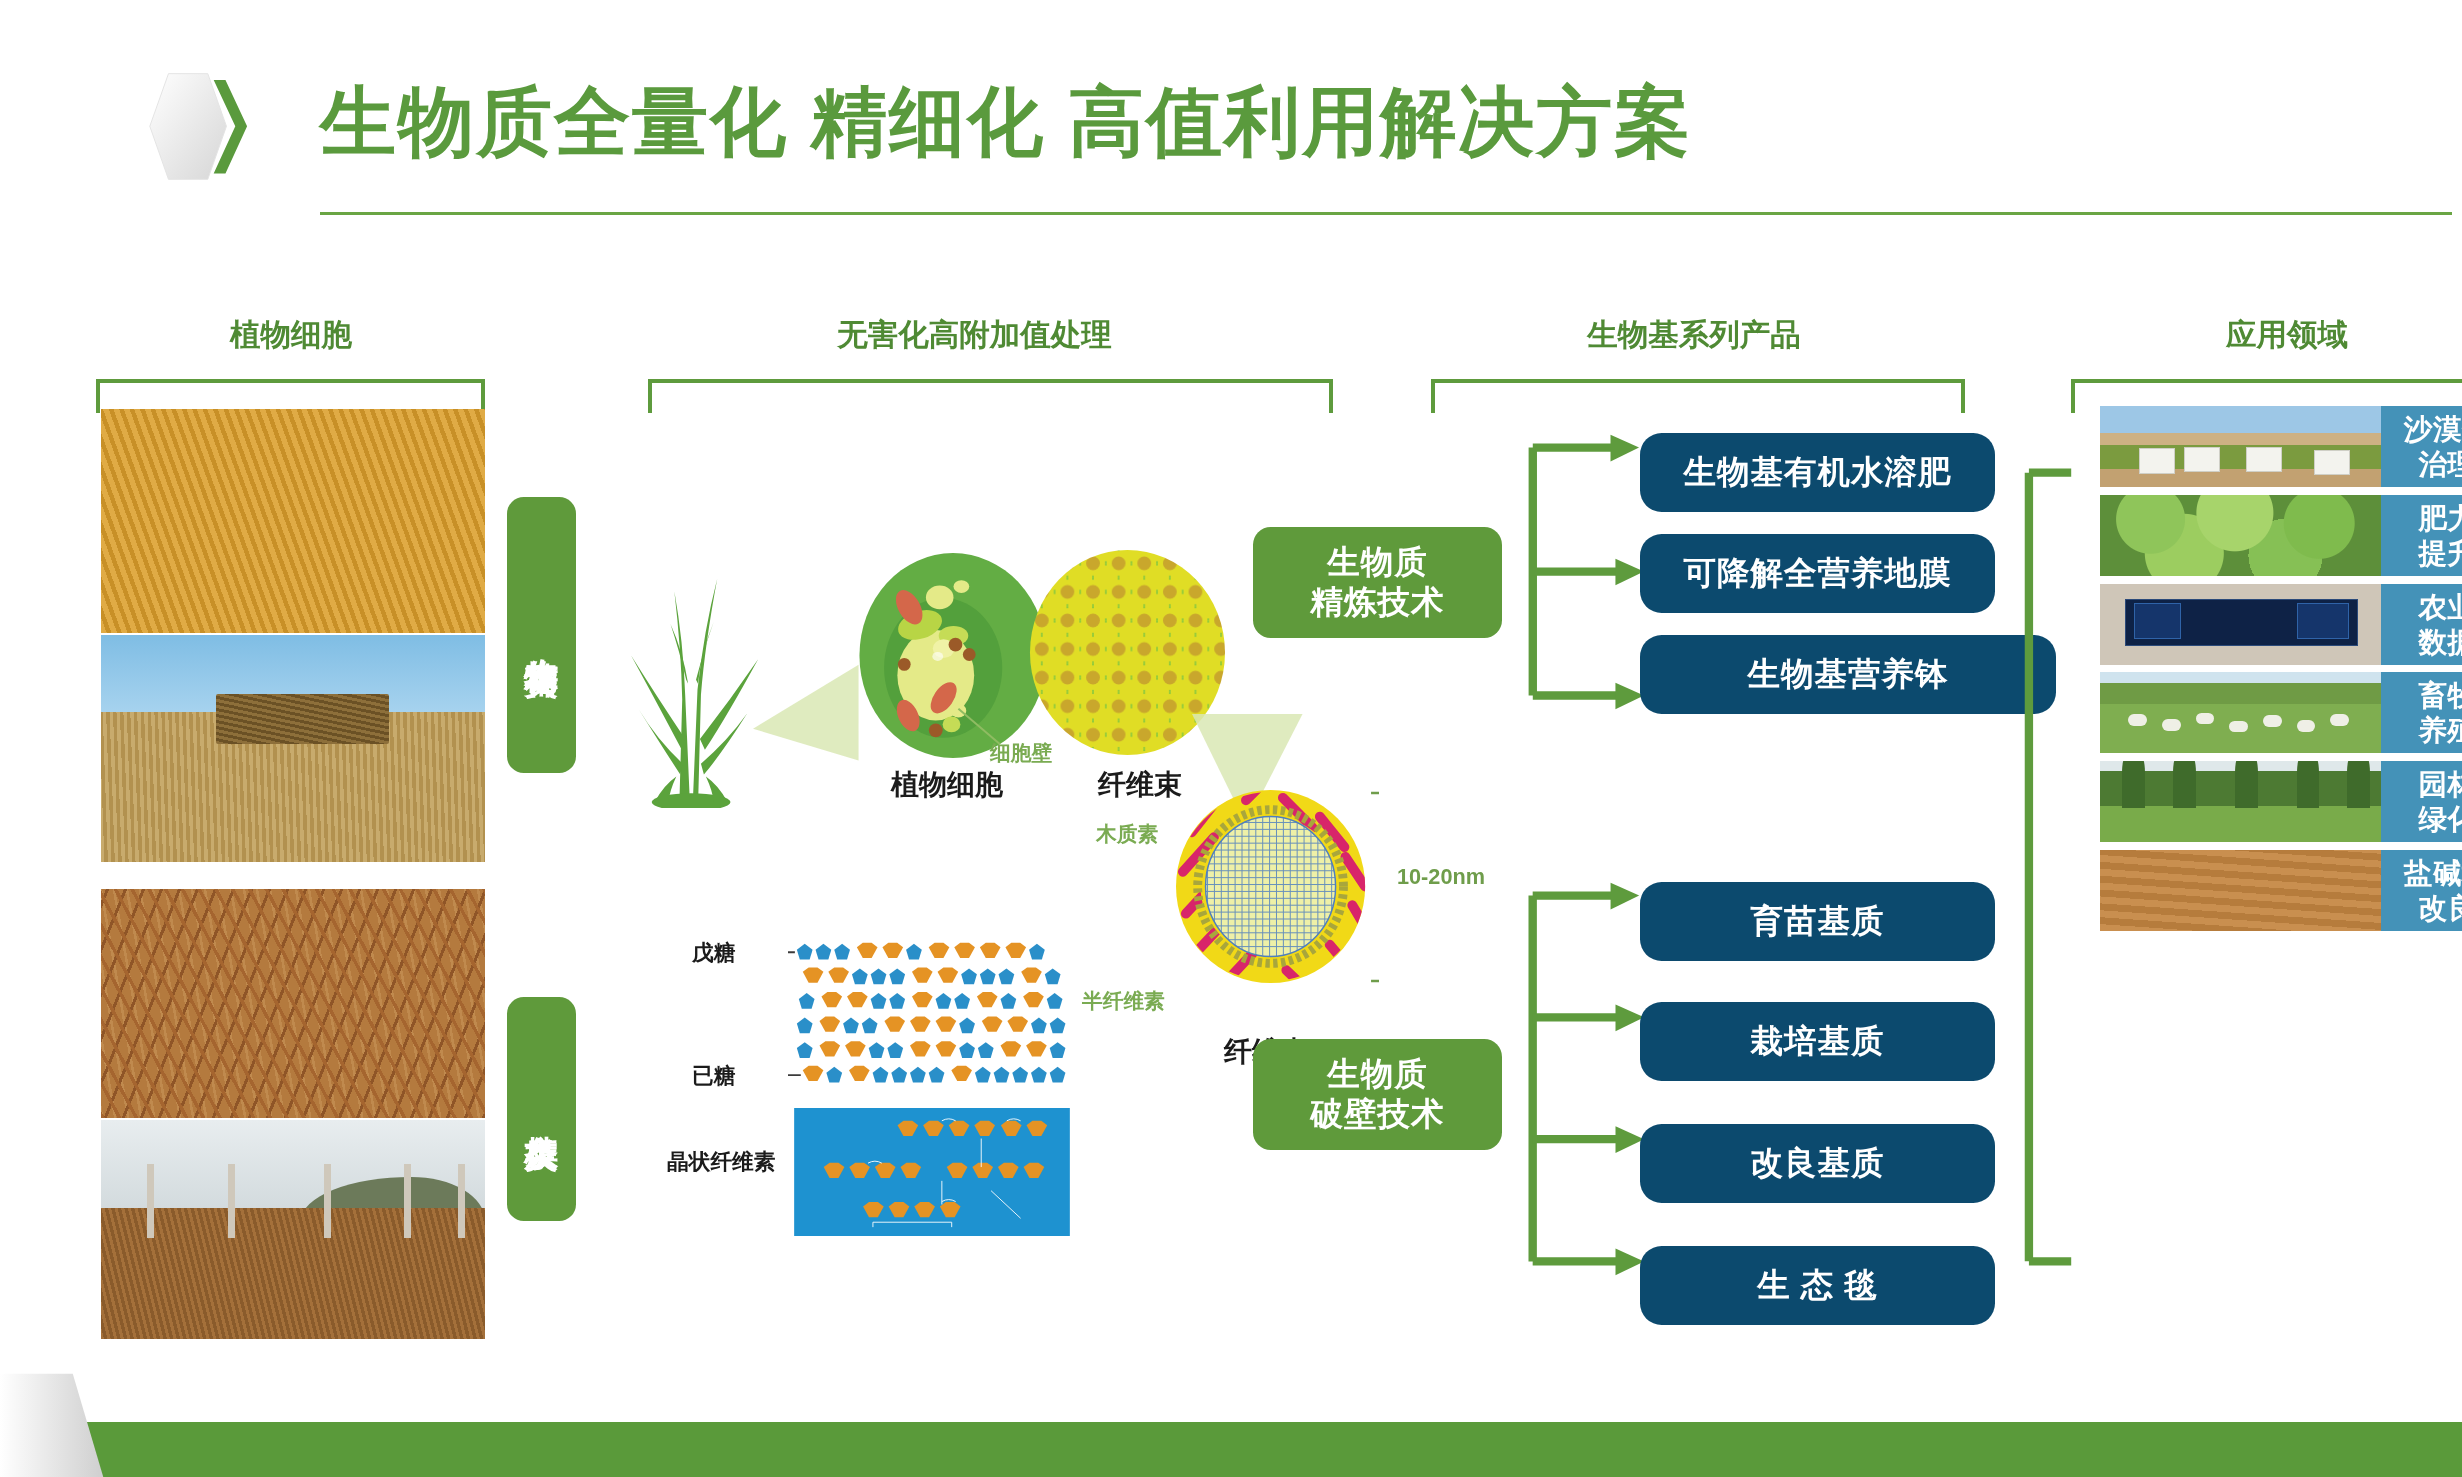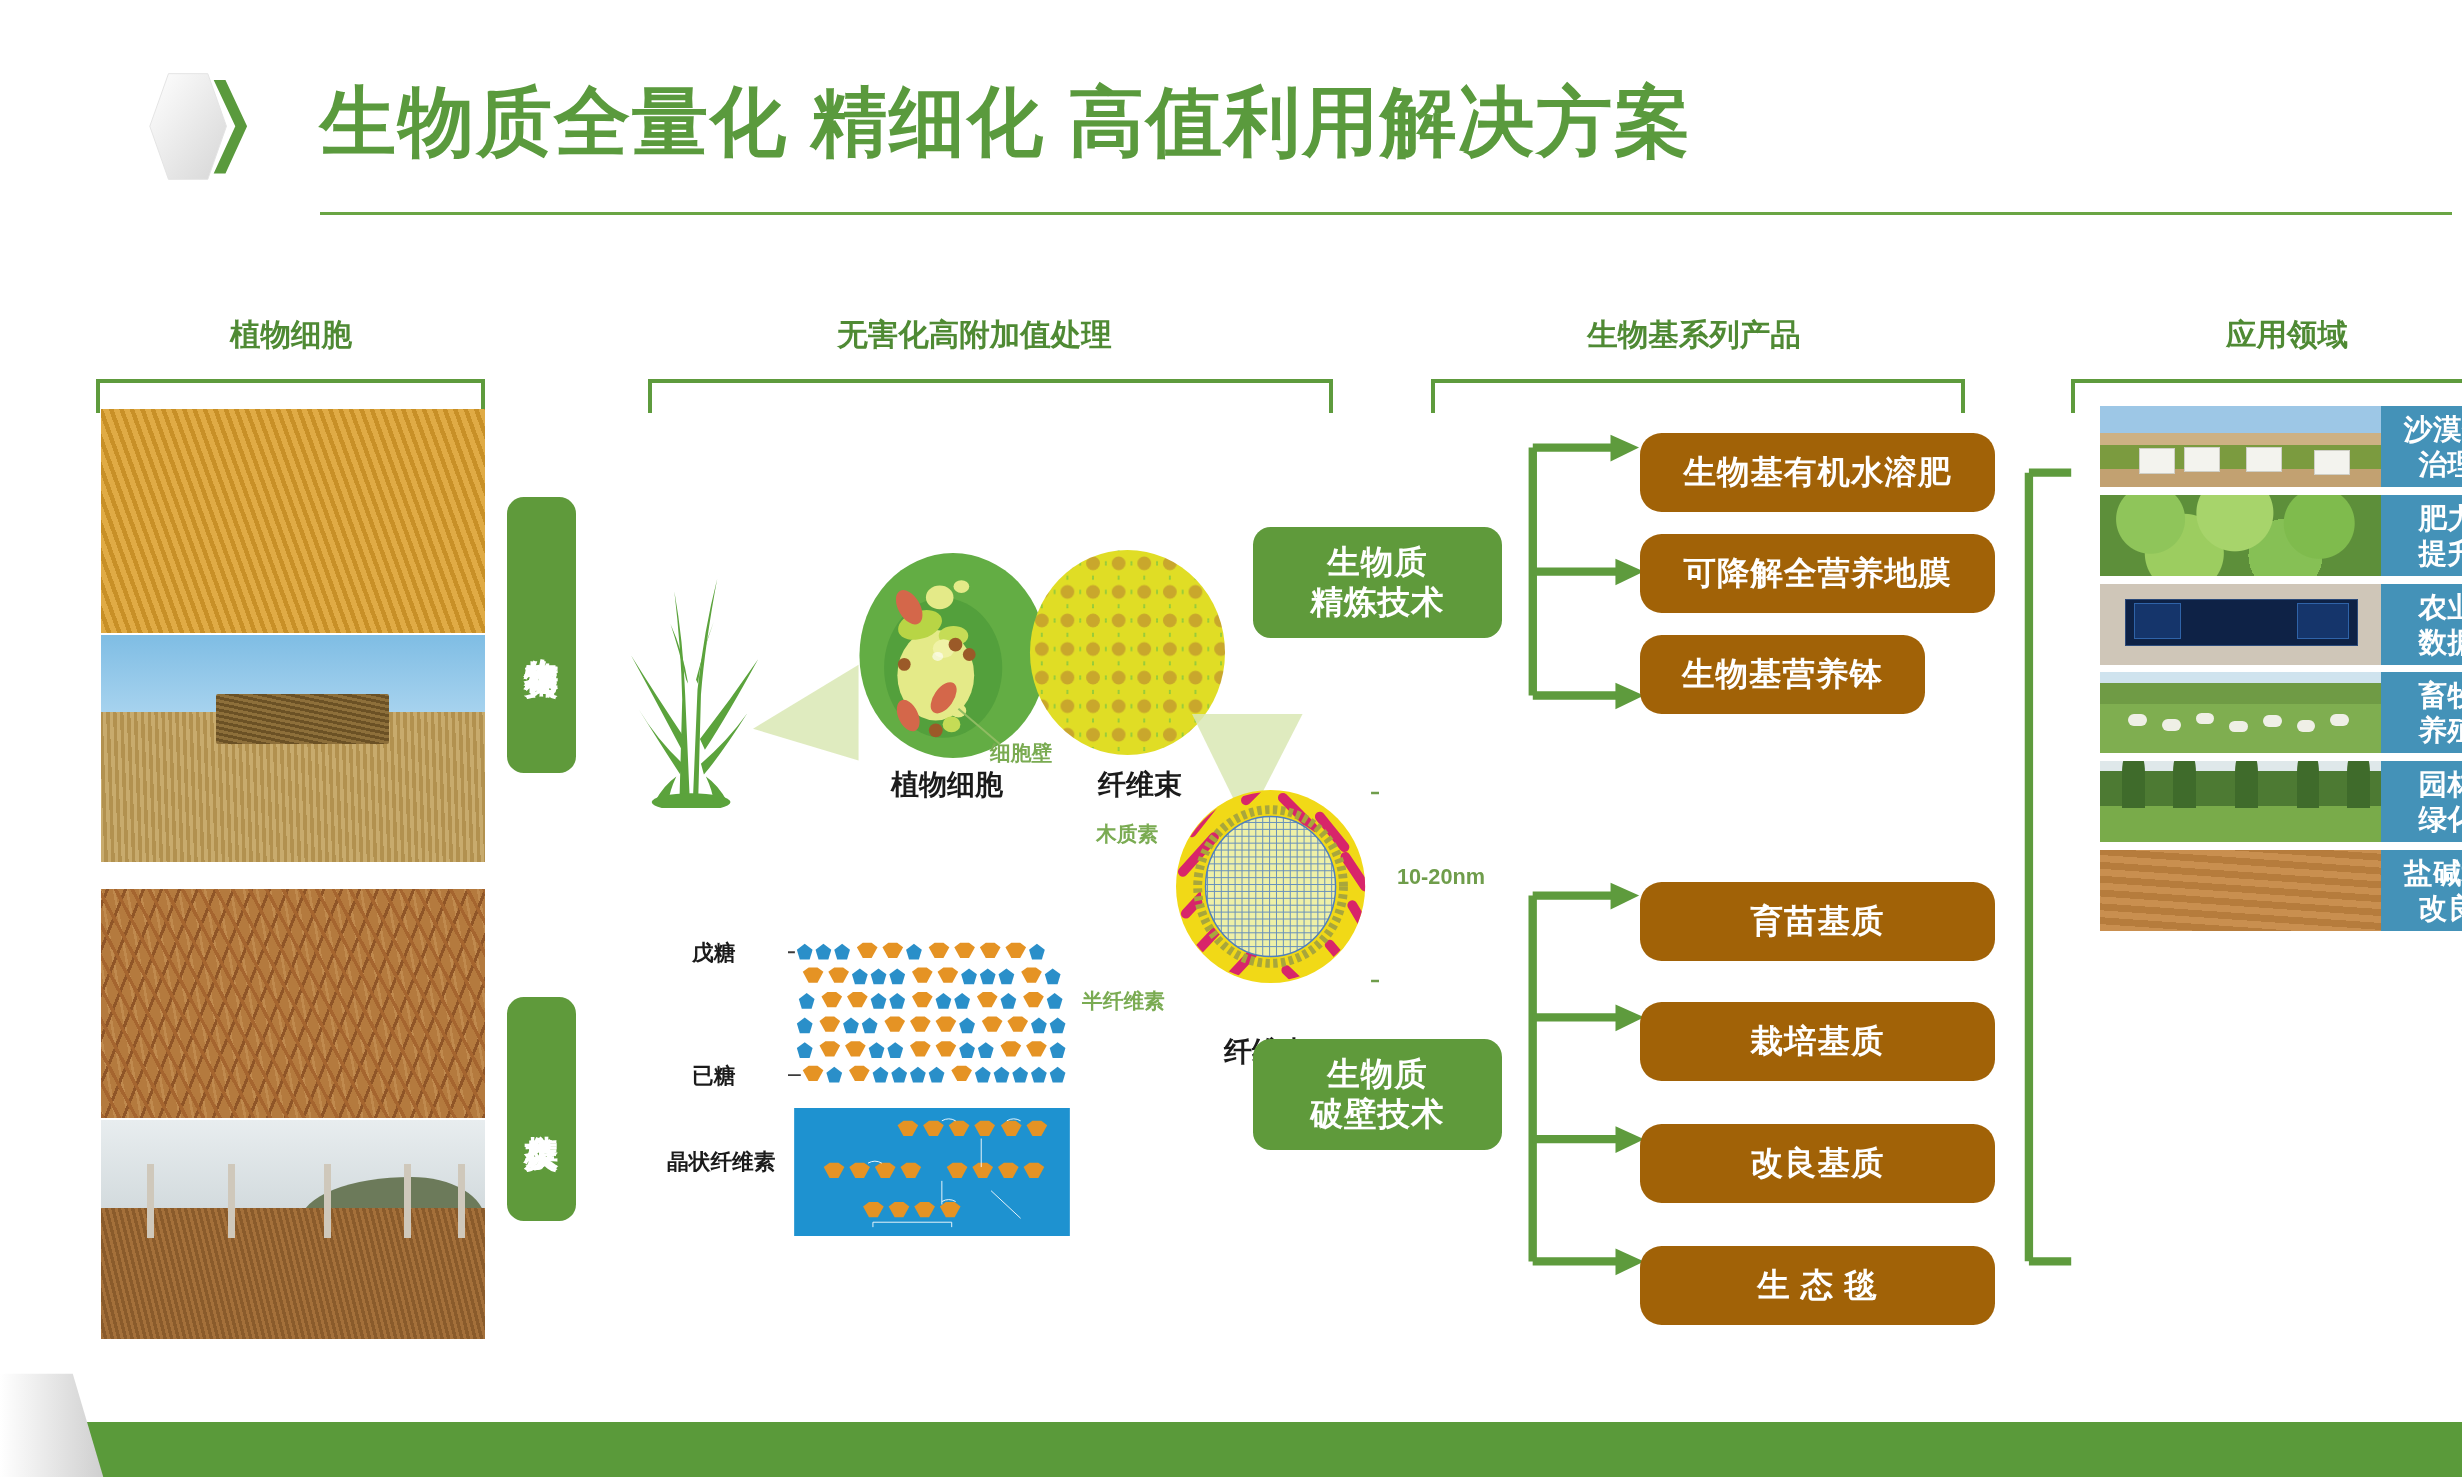--- a/index.html
+++ b/index.html
@@ -77,21 +77,21 @@
   .dim-cap{position:absolute;color:#6f9d4b;font-size:21.7px;font-weight:bold;white-space:nowrap;}
 
   
   .techbox{
     position:absolute;background:#5f9a3b;border-radius:17.7px;color:#fff;
     font-size:32.5px;font-weight:bold;line-height:1.22;text-align:center;
     display:flex;align-items:center;justify-content:center;letter-spacing:1px;
   }
   
   .prod{
-    position:absolute;background:#a16207;border-radius:21.7px;color:#fff;
+    position:absolute;background:#0c4a6e;border-radius:21.7px;color:#fff;
     font-size:32.5px;font-weight:bold;text-align:center;
     display:flex;align-items:center;justify-content:center;letter-spacing:1px;
   }
 
   
   .arrow-svg{position:absolute;overflow:visible;}
 
   
   .app-row{position:absolute;display:flex;}
   .app-photo{width:281px;height:100%;overflow:hidden;position:relative;}
@@ -520,21 +520,21 @@
     <g fill="#5e9b3d">
       <polygon points="210,32 268,58 210,86"></polygon>
       <polygon points="220,279 278,305 220,333"></polygon>
       <polygon points="220,526 278,552 220,580"></polygon>
       <polygon points="220,774 278,800 220,828"></polygon>
     </g>
   </svg>
 
   <div class="prod" style="left:1640px;top:433px;width:355px;height:79px;">生物基有机水溶肥</div>
   <div class="prod" style="left:1640px;top:534px;width:355px;height:79px;">可降解全营养地膜</div>
-  <div class="prod" style="left:1640px;top:635px;width:285px;height:79px;">生物基营养钵</div>
+  <div class="prod" style="left:1640px;top:635px;width:416px;height:79px;">生物基营养钵</div>
 
   <div class="prod" style="left:1640px;top:882px;width:355px;height:79px;">育苗基质</div>
   <div class="prod" style="left:1640px;top:1002px;width:355px;height:79px;">栽培基质</div>
   <div class="prod" style="left:1640px;top:1124px;width:355px;height:79px;">改良基质</div>
   <div class="prod" style="left:1640px;top:1246px;width:355px;height:79px;">生 态 毯</div>
 
   <svg class="arrow-svg" style="left:2024px;top:468px;" width="59" height="798" viewBox="0 0 120 1620">
     <g stroke="#5e9b3d" stroke-width="17" fill="none">
       <path d="M10 8 H96"></path>
       <path d="M10 8 V1612"></path>

